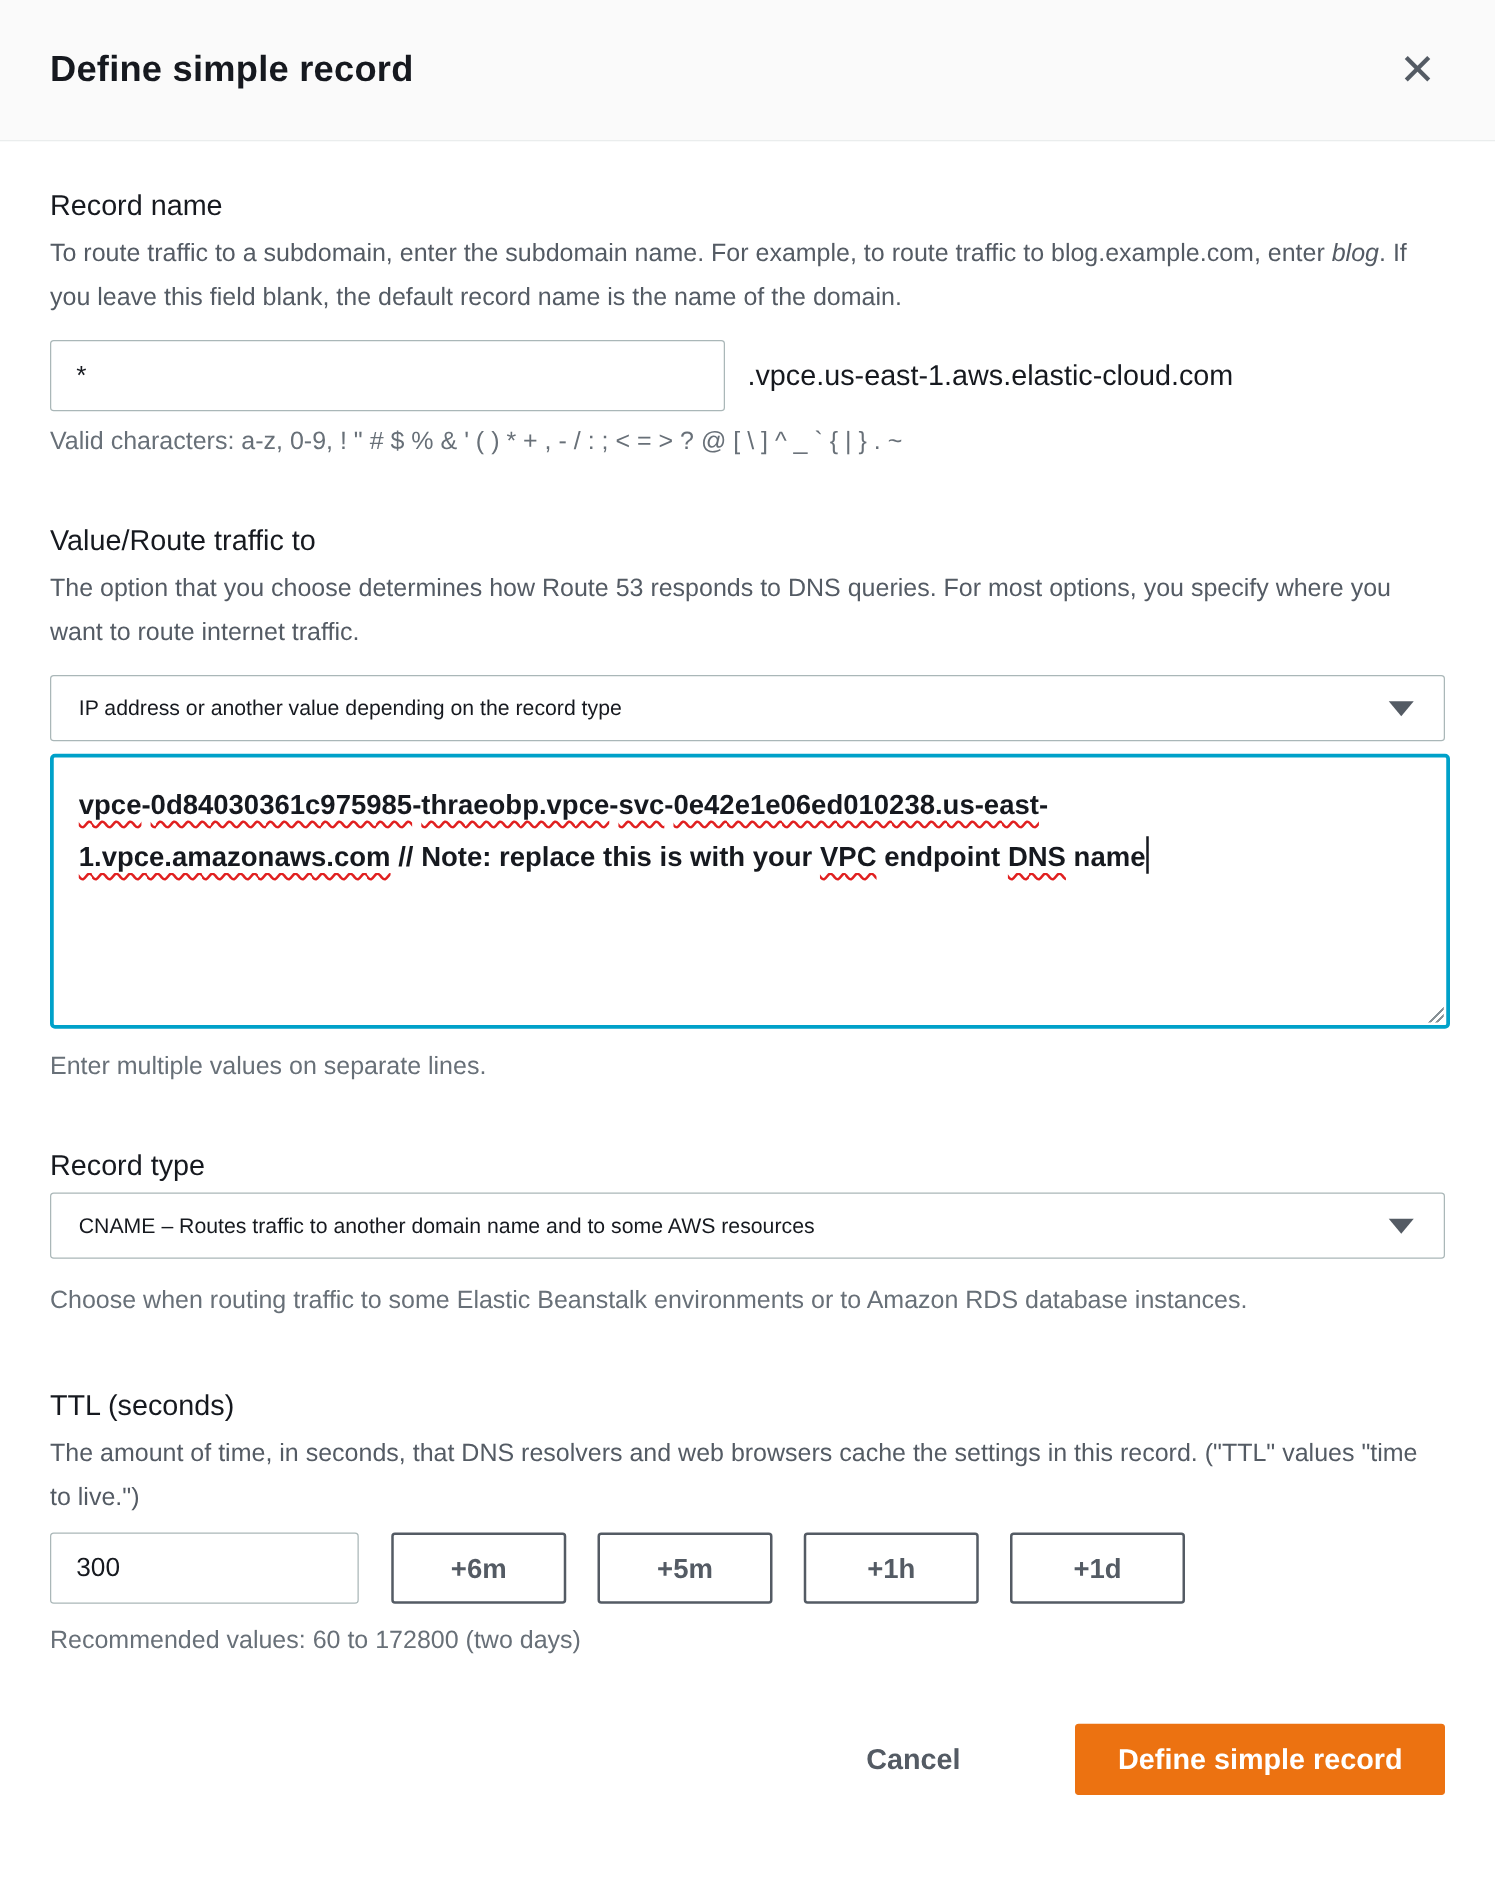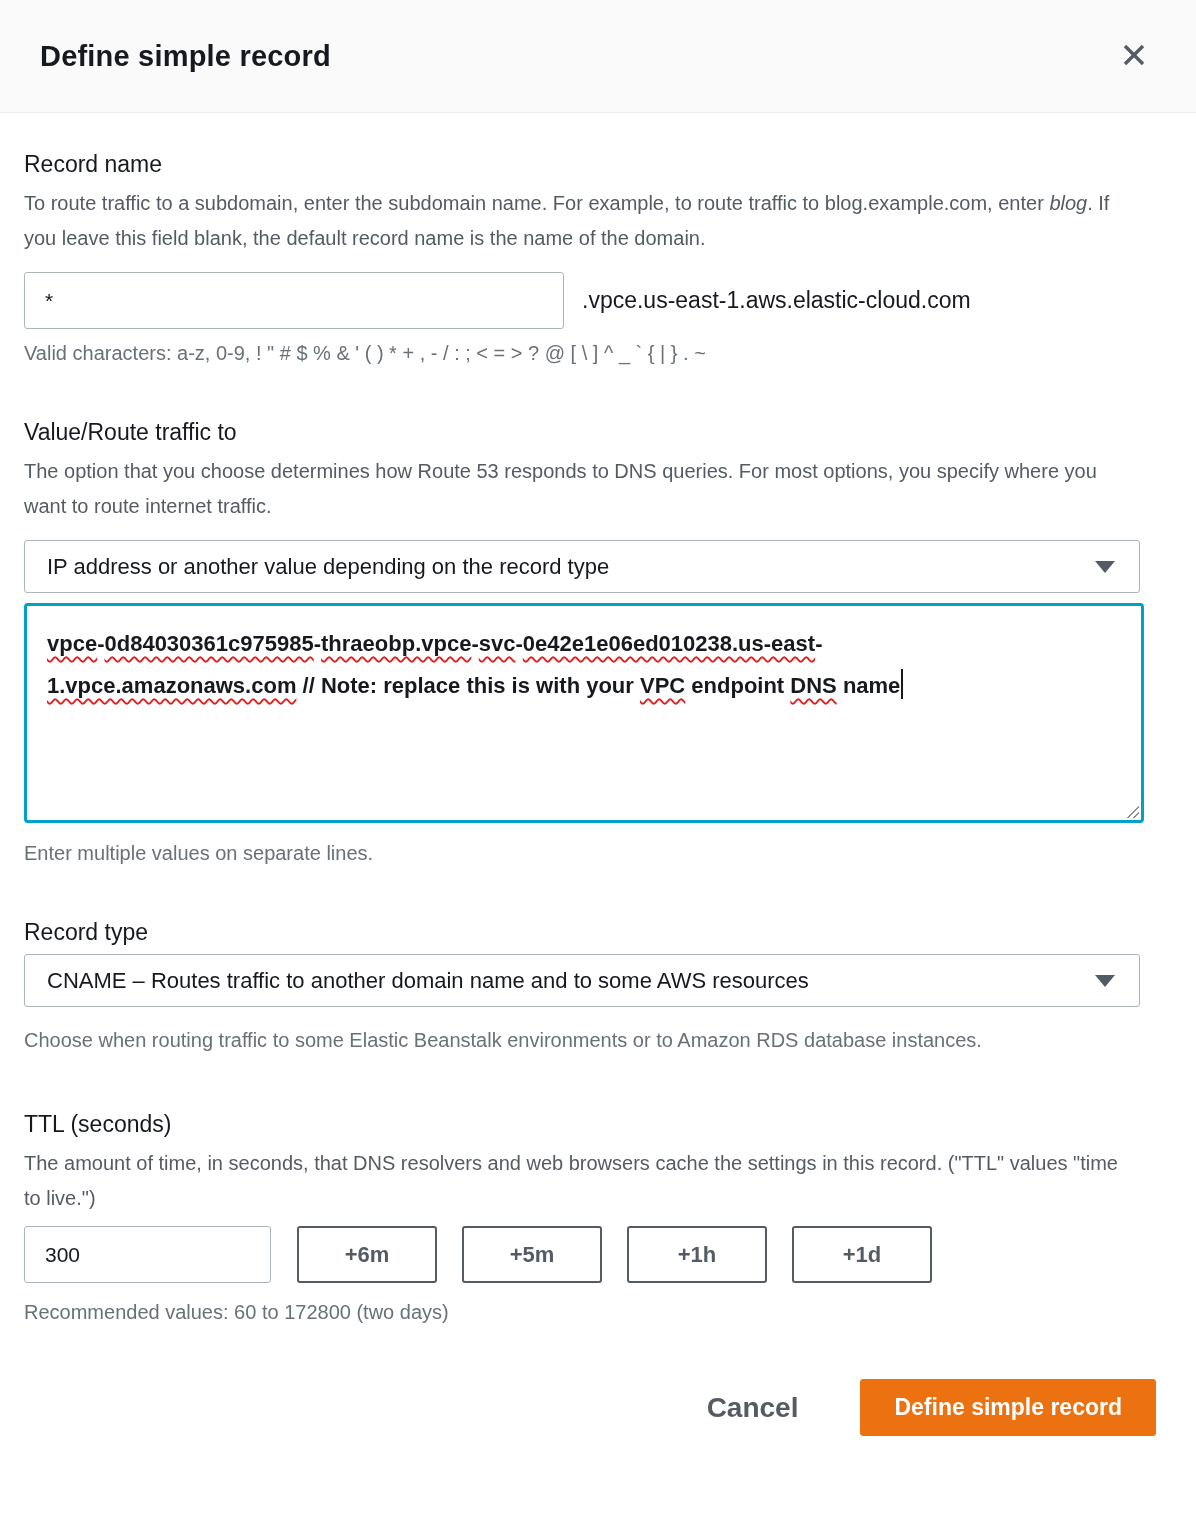--- a/index.html
+++ b/index.html
@@ -17,21 +17,21 @@
     border-bottom: 1px solid #eaeded;
     display: flex; align-items: center; justify-content: space-between;
     padding: 0 42px 0 40px;
   }
   .modal-title { font-size: 29px; font-weight: 700; letter-spacing: 0.2px; }
   .close-btn {
     background: none; border: none; cursor: pointer;
     width: 40px; height: 40px; display: flex; align-items: center; justify-content: center;
   }
   
-  .modal-body { padding: 38px 40px 0 24px; }
+  .modal-body { padding: 38px 40px 0 40px; }
   .section { margin-bottom: 0; }
   .field-label { font-size: 23px; color: #16191f; margin-bottom: 8px; }
   .field-desc {
     font-size: 20px; line-height: 35px; color: #545b64;
     max-width: 1112px; margin-bottom: 16px;
   }
   .constraint { font-size: 20px; color: #687078; margin-top: 13px; }
   .helper { font-size: 20px; color: #687078; }
 
   .text-input {
@@ -42,21 +42,21 @@
   .name-row { display: flex; align-items: center; }
   .name-input { width: 540px; }
   .domain-suffix { font-size: 23px; color: #16191f; margin-left: 18px; }
 
   .select-box {
     width: 1116px; height: 53px;
     border: 1px solid #aab7b8; border-radius: 3px; background: #fff;
     display: flex; align-items: center; justify-content: space-between;
     padding: 0 24px 0 22px; cursor: pointer;
   }
-  .select-text { font-size: 22px; color: #16191f; }
+  .select-text { font-size: 17px; color: #16191f; }
   .caret-down {
     width: 0; height: 0;
     border-left: 10px solid transparent; border-right: 10px solid transparent;
     border-top: 12px solid #545b64;
   }
 
   .value-textarea {
     position: relative;
     width: 1120px; height: 220px; margin-top: 10px;
     border: 3px solid #00a1c9; border-radius: 4px; background: #fff;
@@ -89,22 +89,22 @@
   .ttl-btn:first-of-type { margin-left: 26px; }
   .ttl-helper { margin-top: 18px; }
 
   
   .modal-footer {
     display: flex; align-items: center; justify-content: flex-end;
     padding: 0 40px; margin-top: 55px;
   }
   .cancel-btn {
     background: none; border: none; cursor: pointer;
-    font-family: inherit; font-size: 28px; font-weight: 700; color: #545b64;
-    margin-right: 62px;
+    font-family: inherit; font-size: 23px; font-weight: 700; color: #545b64;
+    margin-right: 92px;
   }
   .primary-btn {
     height: 57px; padding: 0 33px;
     background: #ec7211; border: 1px solid #ec7211; border-radius: 3px;
     font-family: inherit; font-size: 23px; font-weight: 700; color: #ffffff;
     cursor: pointer;
   }
 </style>
 </head>
 <body>

